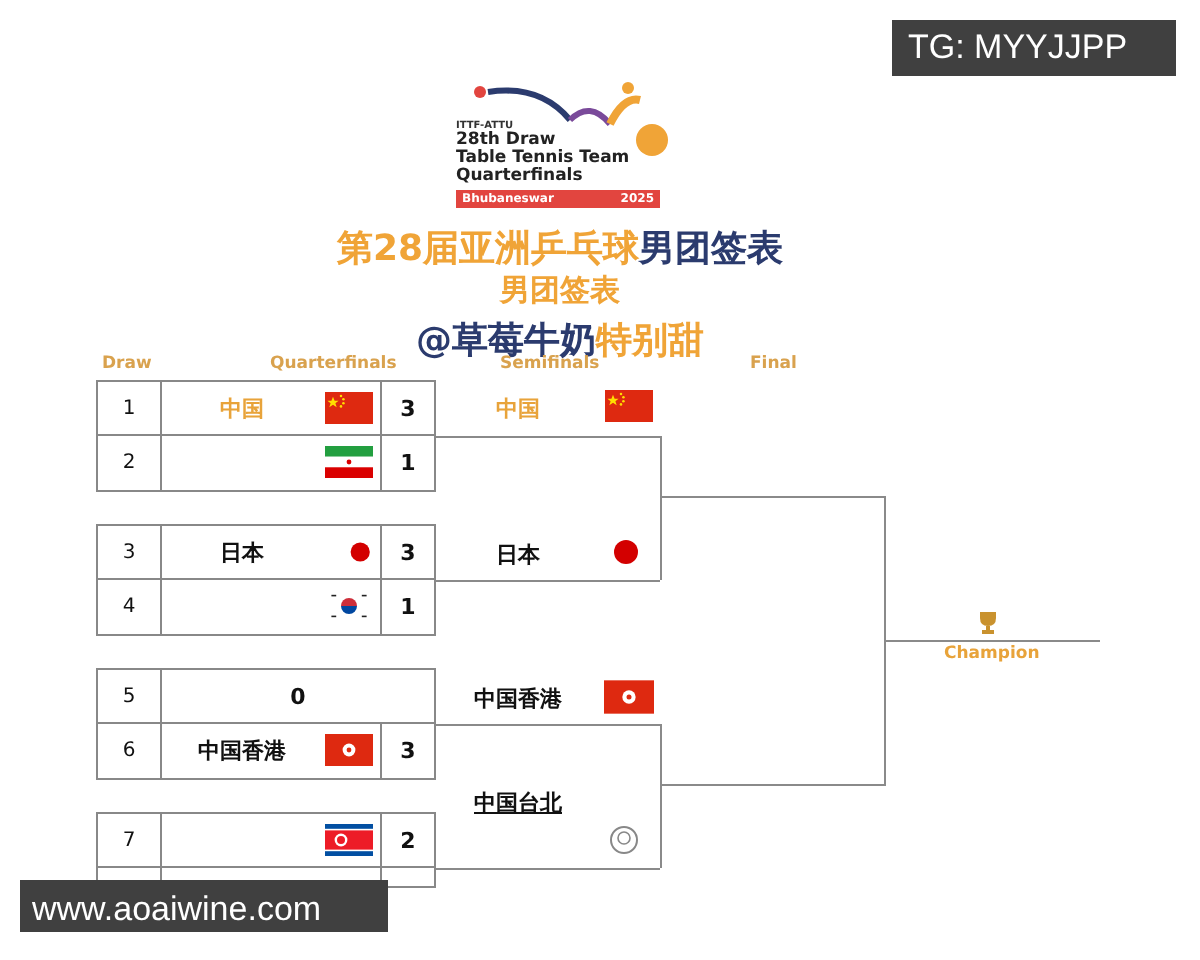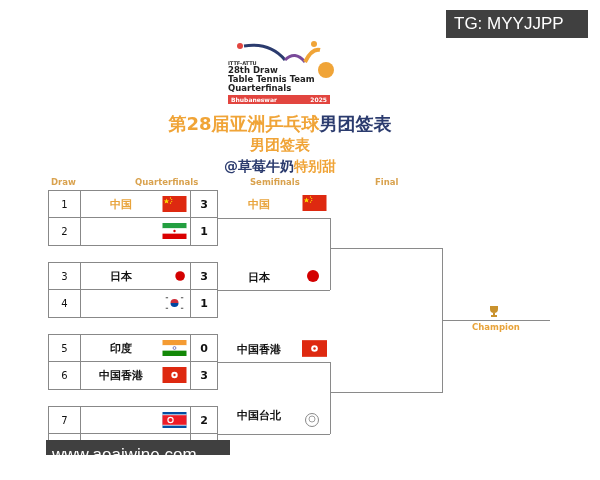--- a/index.html
+++ b/index.html
@@ -7,21 +7,21 @@
          font-family:"DejaVu Sans", "Liberation Sans", sans-serif; }
   .abs { position:absolute; }
   .logo { left:226px; top:40px; width:112px; height:72px; }
   .logo-small { font-size:5px; font-weight:bold; color:#333; }
   .logo-line { font-size:8.5px; font-weight:bold; color:#222; line-height:9px; white-space:nowrap; }
   .logo-banner { background:#e2453f; color:#fff; font-size:6px; font-weight:bold; height:9px; line-height:9px;
                  padding:0 3px; display:flex; justify-content:space-between; width:96px; }
   .title { left:0; width:560px; top:112px; text-align:center; font-size:18px; font-weight:bold; }
   .title .o { color:#f0a437; } .title .n { color:#2b3b6e; }
   .subtitle { left:0; width:560px; top:136px; text-align:center; font-size:15px; font-weight:bold; color:#f0a437; }
-  .author { left:0; width:560px; top:158px; text-align:center; font-size:14px; font-weight:bold; }
+  .author { left:0; width:560px; top:158px; text-align:center; font-size:18px; font-weight:bold; }
   .author .n { color:#2b3b6e; } .author .o { color:#f0a437; }
   .hdr { top:177px; font-size:8.5px; font-weight:bold; color:#d9a24e; }
   .qf-row { position:absolute; left:48px; width:170px; height:28px; border:1px solid #888; box-sizing:border-box;
             display:flex; background:#fff; }
   .qf-row.second { border-top:none; }
   .c-draw { width:31px; border-right:1px solid #888; display:flex; align-items:center; justify-content:center; font-size:10px; color:#111; }
   .c-name { width:109px; border-right:1px solid #888; position:relative; display:flex; align-items:center; }
   .c-name .nm { position:absolute; left:0; width:80px; text-align:center; font-size:11px; font-weight:bold; color:#111; }
   .c-name .nm.gold { color:#e8a33a; }
   .c-score { flex:1; display:flex; align-items:center; justify-content:center; font-size:11px; font-weight:bold; color:#111; }
@@ -119,29 +119,20 @@
           <rect x="4" y="16" width="3" height="1"></rect>
           <rect x="23" y="16" width="3" height="1"></rect>
         </g>
       </svg>
   </div>
   <div class="c-score">1</div>
 </div>
 
 <div class="qf-row" style="top:334px;">
   <div class="c-draw">5</div>
-  <div class="c-name">
-      <span class="nm">印度</span>
-    <svg class="flag" viewBox="0 0 30 20">
-        <rect width="30" height="6.7" fill="#f49b33"></rect>
-        <rect y="6.7" width="30" height="6.6" fill="#fff"></rect>
-        <rect y="13.3" width="30" height="6.7" fill="#138808"></rect>
-        <circle cx="15" cy="10" r="1.8" fill="none" stroke="#000080" stroke-width=".6"></circle>
-      </svg>
-  </div>
   <div class="c-score">0</div>
 </div>
 <div class="qf-row second" style="top:362px;">
   <div class="c-draw">6</div>
   <div class="c-name">
       <span class="nm">中国香港</span>
     <svg class="flag" viewBox="0 0 30 20">
         <rect width="30" height="20" fill="#de2910"></rect>
         <circle cx="15" cy="10" r="4" fill="#fff"></circle>
         <circle cx="15" cy="10" r="1.5" fill="#de2910"></circle>
@@ -184,21 +175,21 @@
     <circle cx="7" cy="7" r="6" fill="#d30000"></circle>
   </svg>
 
 <div class="sf-name" style="left:237px;top:342px;">中国香港</div>
 <svg class="abs" style="left:302px;top:340px;" width="25" height="17" viewBox="0 0 30 20">
     <rect width="30" height="20" fill="#de2910"></rect>
     <circle cx="15" cy="10" r="4" fill="#fff"></circle>
     <circle cx="15" cy="10" r="1.5" fill="#de2910"></circle>
   </svg>
 
-<div class="sf-name" style="left:237px;top:408px;">中国台北</div>
+<div class="sf-name" style="left:237px;top:394px;text-decoration:underline;">中国台北</div>
 <svg class="abs" style="left:304px;top:412px;" width="16" height="16">
     <circle cx="8" cy="8" r="6.5" fill="#fff" stroke="#888" stroke-width="1"></circle>
     <circle cx="8" cy="7" r="3" fill="none" stroke="#888" stroke-width=".8"></circle>
   </svg>
 
 <div class="line" style="left:218px;top:218px;width:112px;height:1px;"></div>
 <div class="line" style="left:330px;top:218px;width:1px;height:72px;"></div>
 <div class="line" style="left:218px;top:290px;width:112px;height:1px;"></div>
 <div class="line" style="left:330px;top:248px;width:112px;height:1px;"></div>
 
@@ -209,13 +200,13 @@
 
 <div class="line" style="left:442px;top:248px;width:1px;height:145px;"></div>
 <div class="line" style="left:442px;top:320px;width:108px;height:1px;"></div>
 <svg class="abs" style="left:489px;top:306px;" width="10" height="12">
     <path d="M1 0 H9 V3 Q9 7 5 7 Q1 7 1 3 Z" fill="#c9922e"></path>
     <rect x="4" y="7" width="2" height="2" fill="#c9922e"></rect>
     <rect x="2" y="9" width="6" height="2" fill="#c9922e"></rect>
   </svg>
 <div class="abs" style="left:472px;top:322px;font-size:8.5px;font-weight:bold;color:#e8a33a;">Champion</div>
 
-<div class="abs wm" style="left:10px;top:440px;width:184px;height:15px;line-height:30px;font-size:17px;padding-left:6px;box-sizing:border-box;margin-left:36px;">www.aoaiwine.com</div>
+<div class="abs wm" style="left:10px;top:440px;width:184px;height:26px;line-height:30px;font-size:17px;padding-left:6px;box-sizing:border-box;">www.aoaiwine.com</div>
 
 </body></html>

